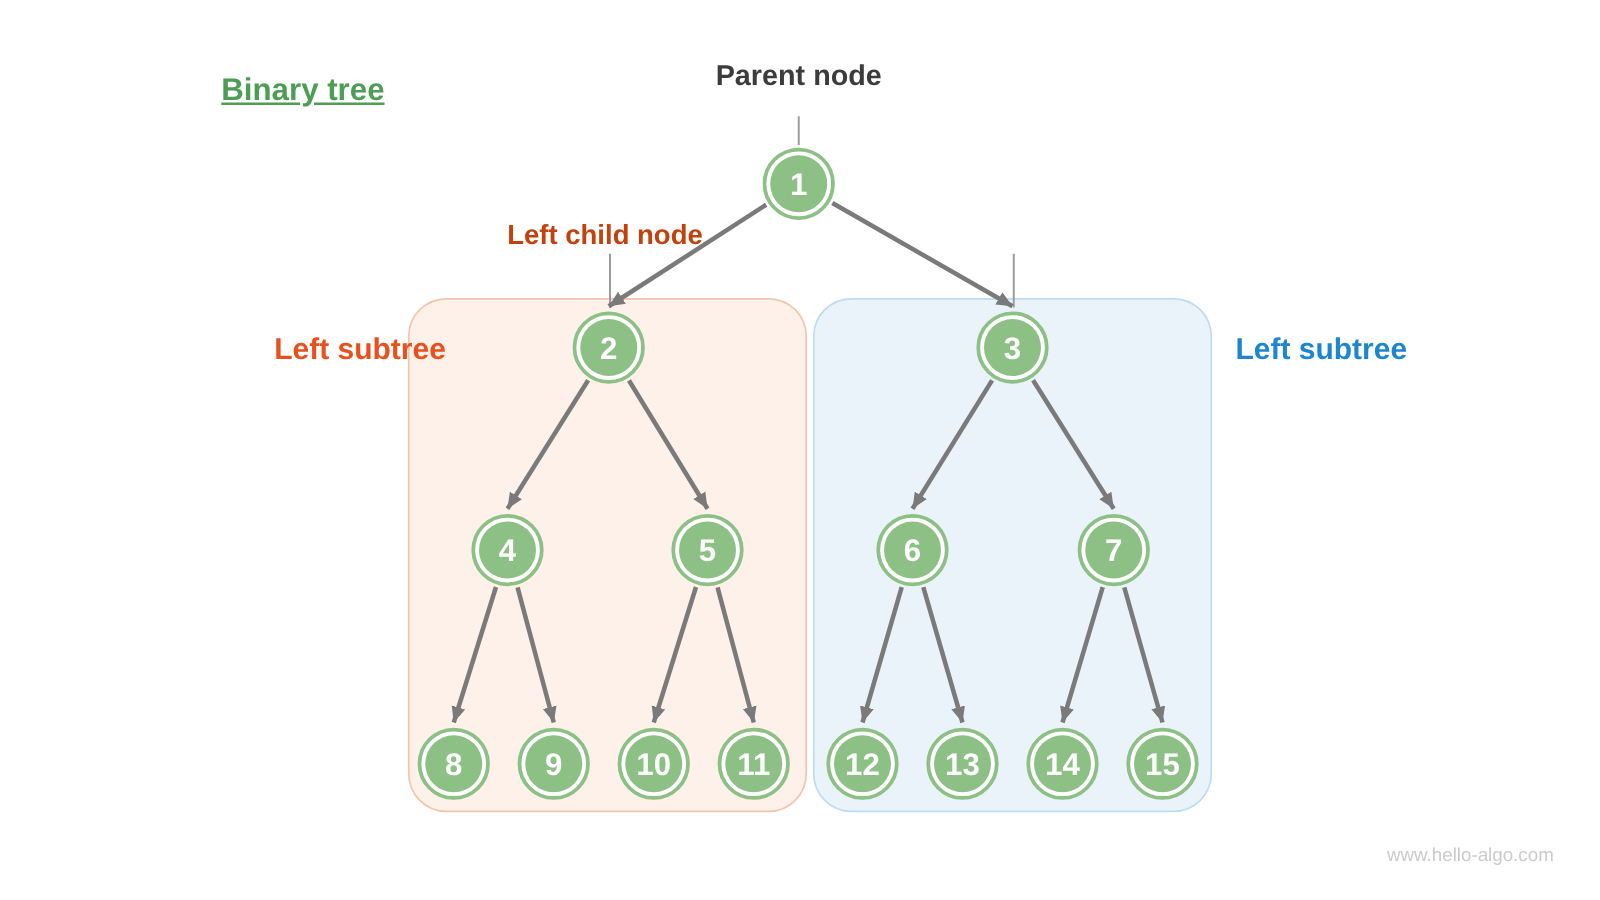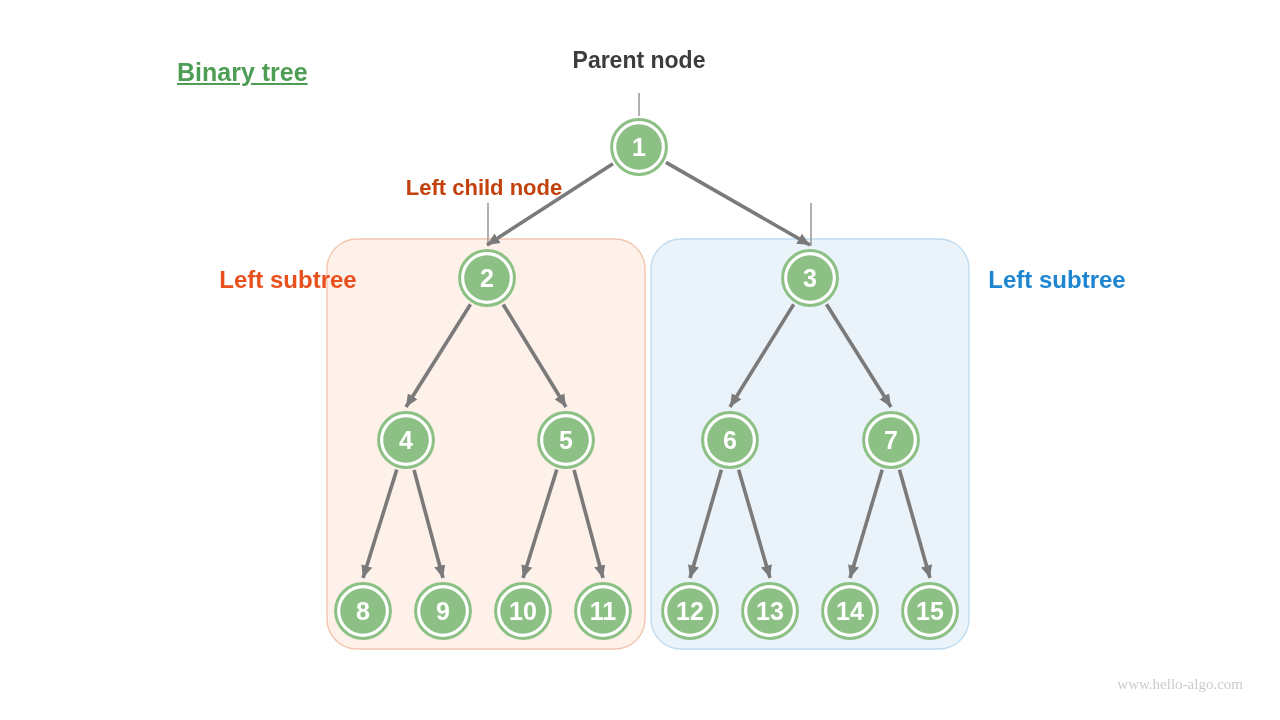--- a/index.html
+++ b/index.html
@@ -22,21 +22,21 @@
   #figure-title    { left: 177px; top: 60px;  font-size: 25px; }
   #parent-label    { left: 639px; top: 49px;  font-size: 23px; }
   #left-child-label  { left: 484px; top: 177px; font-size: 22px; }
   #right-child-label { left: 798px; top: 177px; font-size: 22px; }
   #left-subtree-label  { left: 244px;  top: 268px; font-size: 24px; margin-left: 44px; }
   #right-subtree-label { left: 1057px; top: 268px; font-size: 24px; }
   #watermark {
     position: absolute;
     right: 37px;
     top: 676px;
-    font-family: Liberation Serif, serif;
+    font-family: Liberation Sans, sans-serif;
     font-size: 15px;
     font-weight: 400;
     letter-spacing: 0px;
   }
 </style>
 </head>
 <body>
 
 <div class="stage">
 

